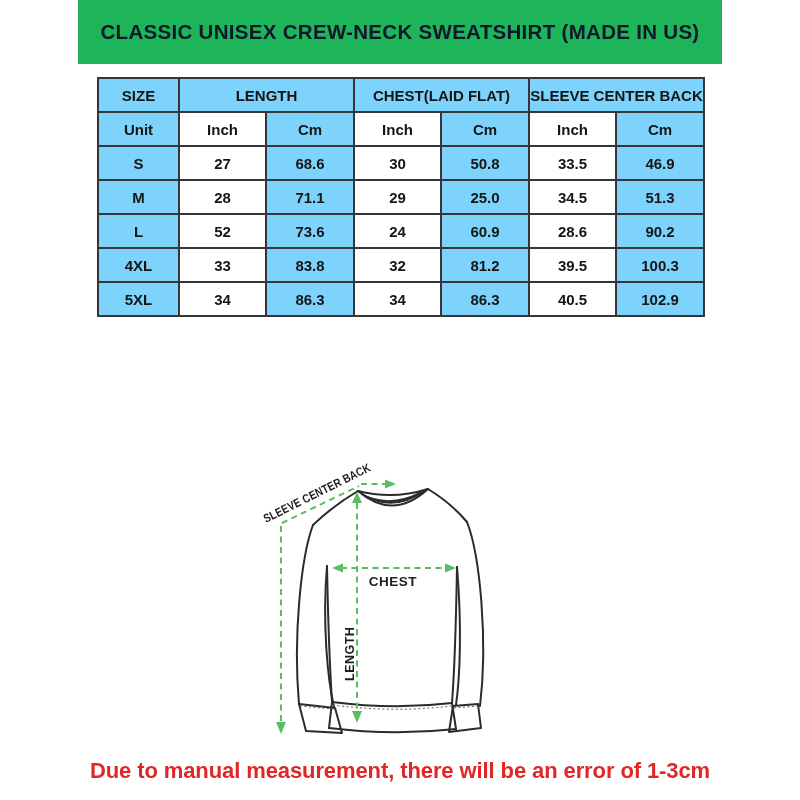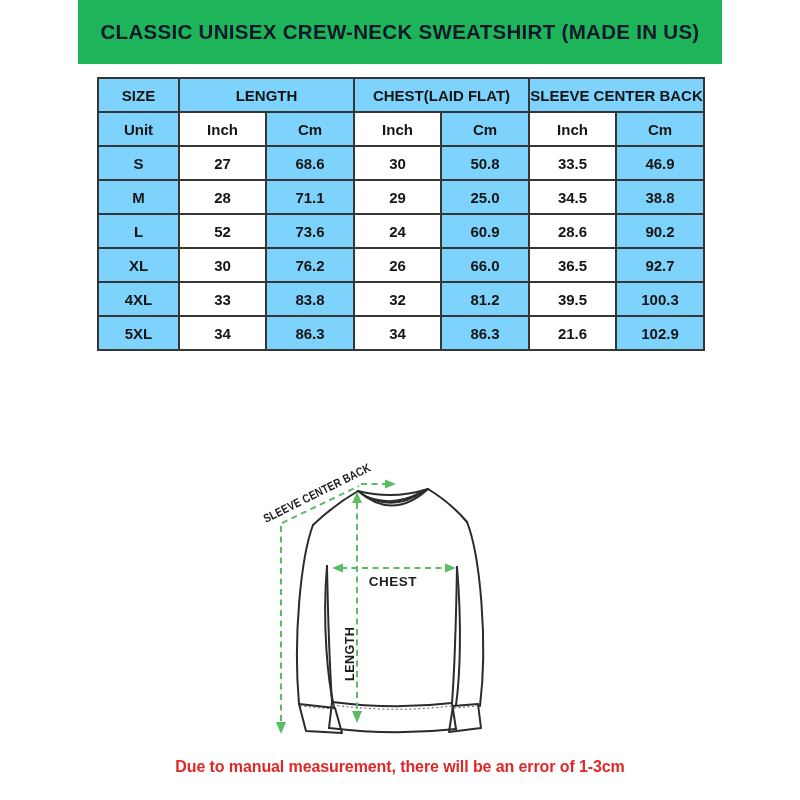--- a/index.html
+++ b/index.html
@@ -29,21 +29,21 @@
   
   .diagram{position:absolute;left:230px;top:455px;width:350px;height:300px;}
   .outline{fill:none;stroke:#2b2b2b;stroke-width:2;stroke-linecap:round;stroke-linejoin:round;}
   .stitch{fill:none;stroke:#555555;stroke-width:1;stroke-dasharray:2 2.5;}
   .meas{fill:none;stroke:#5bbd62;stroke-width:2;stroke-dasharray:6 4.5;}
   .meas-head{fill:#5bbd62;stroke:none;}
   .meas-label{fill:#1d1d1d;font-family:"Liberation Sans",sans-serif;font-weight:bold;}
   
   .footnote{
     position:absolute;left:0;top:758px;width:800px;text-align:center;
-    color:#e02626;font-size:16px;font-weight:bold;letter-spacing:-.1px;
+    color:#e02626;font-size:22px;font-weight:bold;letter-spacing:-.1px;
   }
 </style>
 </head>
 <body>
 
 <div class="banner">
   <h1>CLASSIC UNISEX CREW-NECK SWEATSHIRT (MADE IN US)</h1>
 </div>
 
 <table class="size-table">
@@ -83,56 +83,47 @@
       <td>33.5</td>
       <td class="gray">46.9</td>
     </tr>
     <tr>
       <td class="gray">M</td>
       <td>28</td>
       <td class="gray">71.1</td>
       <td>29</td>
       <td class="gray">25.0</td>
       <td>34.5</td>
-      <td class="gray">38.8</td>
+      <td class="gray">51.3</td>
     </tr>
     <tr>
       <td class="gray">L</td>
       <td>52</td>
       <td class="gray">73.6</td>
       <td>24</td>
       <td class="gray">60.9</td>
       <td>28.6</td>
       <td class="gray">90.2</td>
-    </tr>
-    <tr>
-      <td class="gray">XL</td>
-      <td>30</td>
-      <td class="gray">76.2</td>
-      <td>26</td>
-      <td class="gray">66.0</td>
-      <td>36.5</td>
-      <td class="gray">92.7</td>
     </tr>
     <tr>
       <td class="gray">4XL</td>
       <td>33</td>
       <td class="gray">83.8</td>
       <td>32</td>
       <td class="gray">81.2</td>
       <td>39.5</td>
       <td class="gray">100.3</td>
     </tr>
     <tr>
       <td class="gray">5XL</td>
       <td>34</td>
       <td class="gray">86.3</td>
       <td>34</td>
       <td class="gray">86.3</td>
-      <td>21.6</td>
+      <td>40.5</td>
       <td class="gray">102.9</td>
     </tr>
   </tbody>
 </table>
 
 <svg class="diagram" viewBox="0 0 350 300" xmlns="http://www.w3.org/2000/svg">
 
   <g>
 
     <path class="outline" d="M128,36 Q163,45 198,34"></path>

